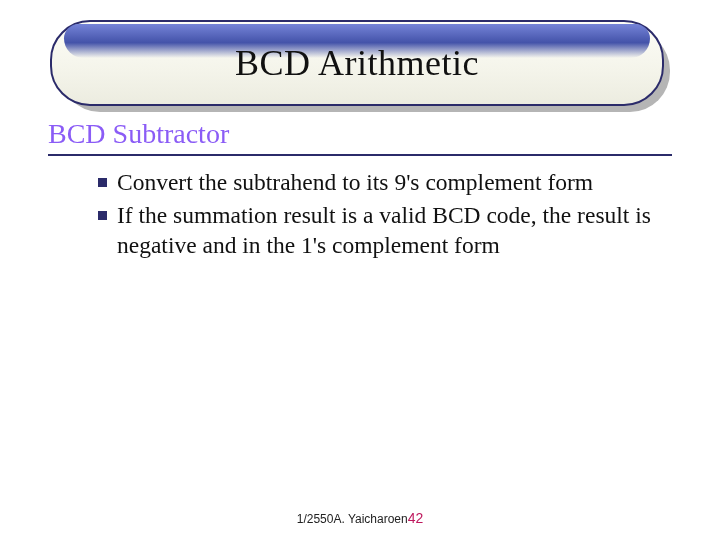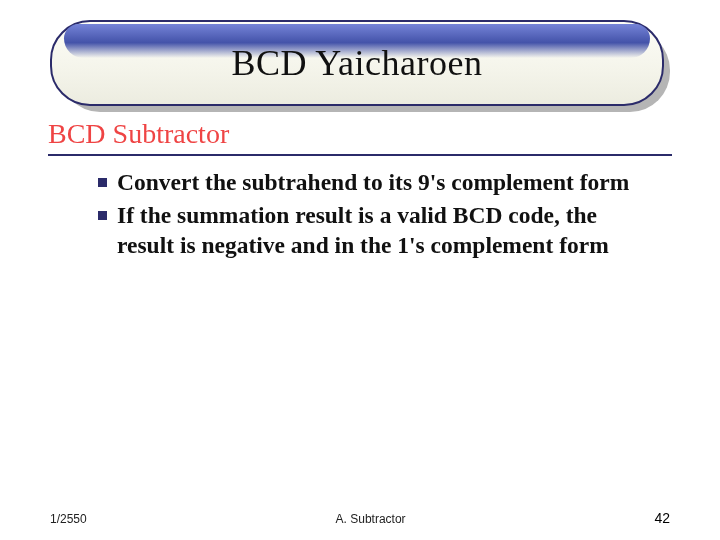--- a/index.html
+++ b/index.html
@@ -48,87 +48,86 @@
     position: absolute;
     top: 0; left: 0; width: 614px; height: 86px;
     display: flex; align-items: center; justify-content: center;
     font-size: 36px;
     color: #111;
     letter-spacing: 0.5px;
   }
   .subhead {
     margin-top: 6px;
     font-size: 28px;
-    color: #ef4444;
+    color: #8b5cf6;
     border-bottom: 2px solid #2b2b6a;
     padding-bottom: 4px;
     width: 100%;
   }
   .bullets {
     margin-top: 12px;
     margin-left: 50px;
     width: 560px;
   }
   .bullet {
     display: flex;
     align-items: flex-start;
     margin-bottom: 4px;
-    font-weight: bold;
   }
   .sq {
     flex: 0 0 auto;
     width: 9px; height: 9px;
     background: #2b2b6a;
     margin-top: 10px;
     margin-right: 10px;
   }
   .bt {
     font-size: 23.5px;
     line-height: 1.25;
     color: #111;
   }
   .footer {
     position: absolute;
     left: 0; bottom: 14px;
     width: 720px;
     padding: 0 50px;
     display: flex;
-    justify-content: space-between;
+    justify-content: center;
     align-items: baseline;
     font-family: Arial, Helvetica, sans-serif;
     font-size: 12px;
   }
   .footer .date { color: #222; }
   .footer .author { color: #222; }
-  .footer .num { color: #000000; font-size: 14px; }
+  .footer .num { color: #be185d; font-size: 14px; }
 </style>
 </head>
 <body>
 
 <div class="slide">
 
   <div class="title-frame">
     <div class="title-shadow"></div>
     <div class="title-pill"></div>
     <div class="title-gloss"></div>
-    <div class="title-text">BCD Yaicharoen</div>
+    <div class="title-text">BCD Arithmetic</div>
   </div>
 
   <div class="subhead">BCD Subtractor</div>
 
   <div class="bullets">
     <div class="bullet">
       <div class="sq"></div>
       <div class="bt">Convert the subtrahend to its 9's complement form</div>
     </div>
     <div class="bullet">
       <div class="sq"></div>
       <div class="bt">If the summation result is a valid BCD code, the result is negative and in the 1's complement form</div>
     </div>
   </div>
 
   <div class="footer">
     <div class="date">1/2550</div>
-    <div class="author">A. Subtractor</div>
+    <div class="author">A. Yaicharoen</div>
     <div class="num">42</div>
   </div>
 
 </div>
 
 </body></html>

